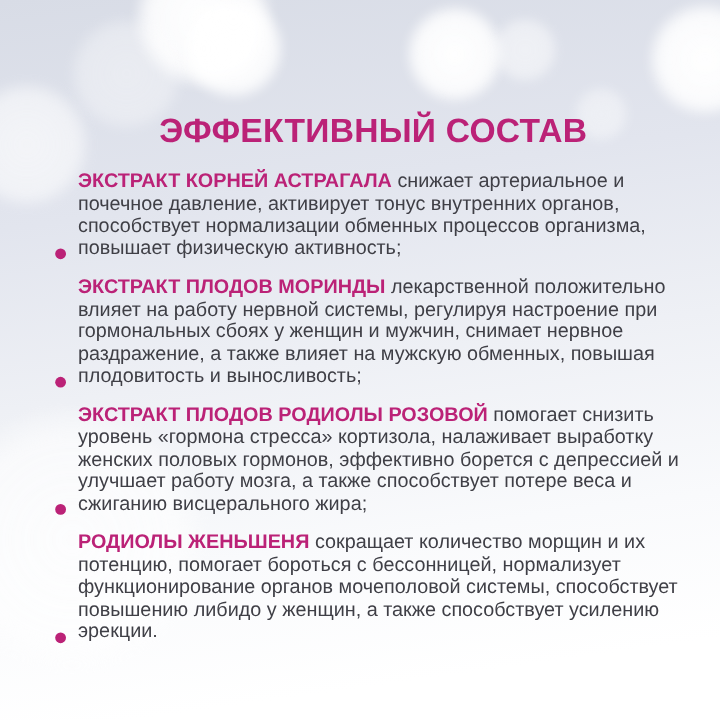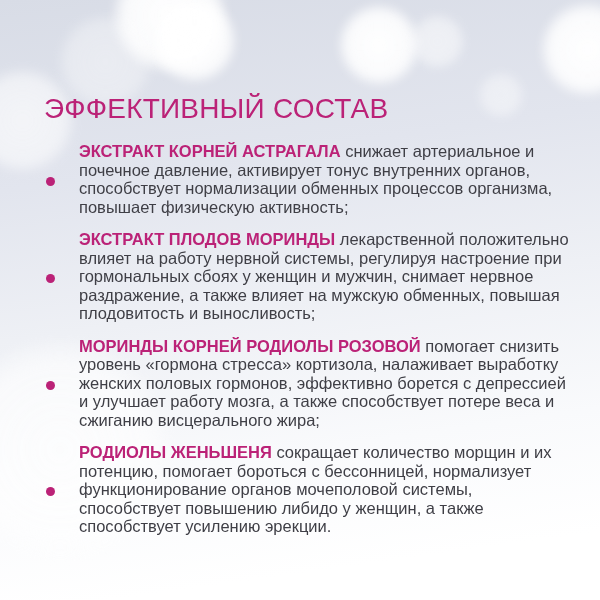--- a/index.html
+++ b/index.html
@@ -31,26 +31,27 @@
   .content {
     position: absolute;
     left: 44px;
     top: 92px;
     width: 534px;
   }
   .title {
     margin: 0 0 16px 0;
     font-size: 28px;
     line-height: 34px;
-    font-weight: 400;
+    font-weight: 700;
     letter-spacing: 0.2px;
     color: #bb2277;
+    text-align: center;
   }
   ul.items { margin: 0; padding: 0; list-style: none; }
-  li.item { display: flex; align-items: center; margin: 0 0 14px 0; gap: 14px; }
+  li.item { display: flex; align-items: flex-end; margin: 0 0 14px 0; }
   .dot {
     flex: none;
     width: 9px; height: 9px;
     margin: 5px 10px 0 2px;
     border-radius: 50%;
     background: #bb2277;
   }
   .item p {
     margin: 0;
     width: 514px;
@@ -86,21 +87,21 @@
       <li class="item">
         <span class="dot"></span>
         <p><b>ЭКСТРАКТ КОРНЕЙ АСТРАГАЛА</b> <span>снижает артериальное и почечное давление, активирует тонус внутренних органов, способствует нормализации обменных процессов организма, повышает физическую активность;</span></p>
       </li>
       <li class="item">
         <span class="dot"></span>
         <p><b>ЭКСТРАКТ ПЛОДОВ МОРИНДЫ</b> <span>лекарственной положительно влияет на работу нервной системы, регулируя настроение при гормональных сбоях у женщин и мужчин, снимает нервное раздражение, а также влияет на мужскую обменных, повышая плодовитость и выносливость;</span></p>
       </li>
       <li class="item">
         <span class="dot"></span>
-        <p><b>МОРИНДЫ КОРНЕЙ РОДИОЛЫ РОЗОВОЙ</b> <span>помогает снизить уровень «гормона стресса» кортизола, налаживает выработку женских половых гормонов, эффективно борется с депрессией и улучшает работу мозга, а также способствует потере веса и сжиганию висцерального жира;</span></p>
+        <p><b>ЭКСТРАКТ ПЛОДОВ РОДИОЛЫ РОЗОВОЙ</b> <span>помогает снизить уровень «гормона стресса» кортизола, налаживает выработку женских половых гормонов, эффективно борется с депрессией и улучшает работу мозга, а также способствует потере веса и сжиганию висцерального жира;</span></p>
       </li>
       <li class="item">
         <span class="dot"></span>
         <p><b>РОДИОЛЫ ЖЕНЬШЕНЯ</b> <span>сокращает количество морщин и их потенцию, помогает бороться с бессонницей, нормализует функционирование органов мочеполовой системы, способствует повышению либидо у женщин, а также способствует усилению эрекции.</span></p>
       </li>
     </ul>
   </div>
 </div>
 
 </body></html>

